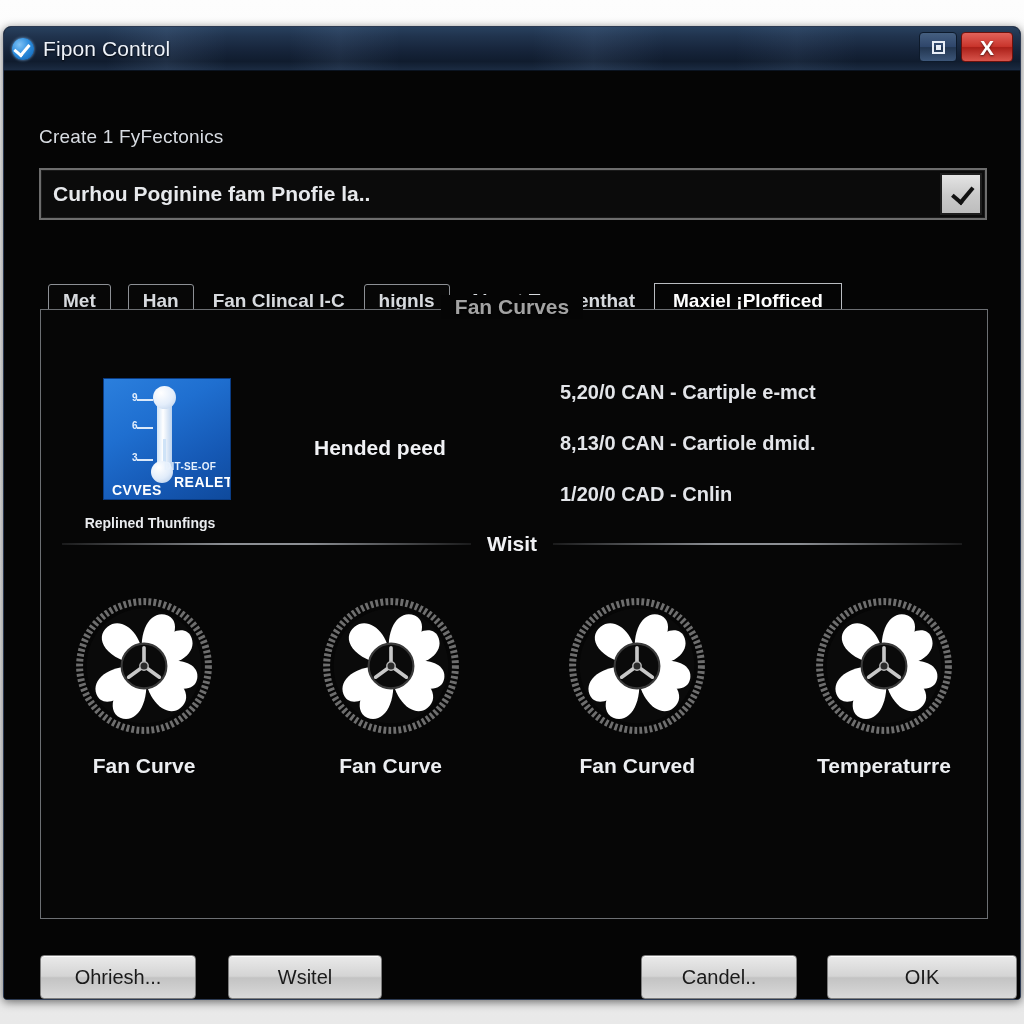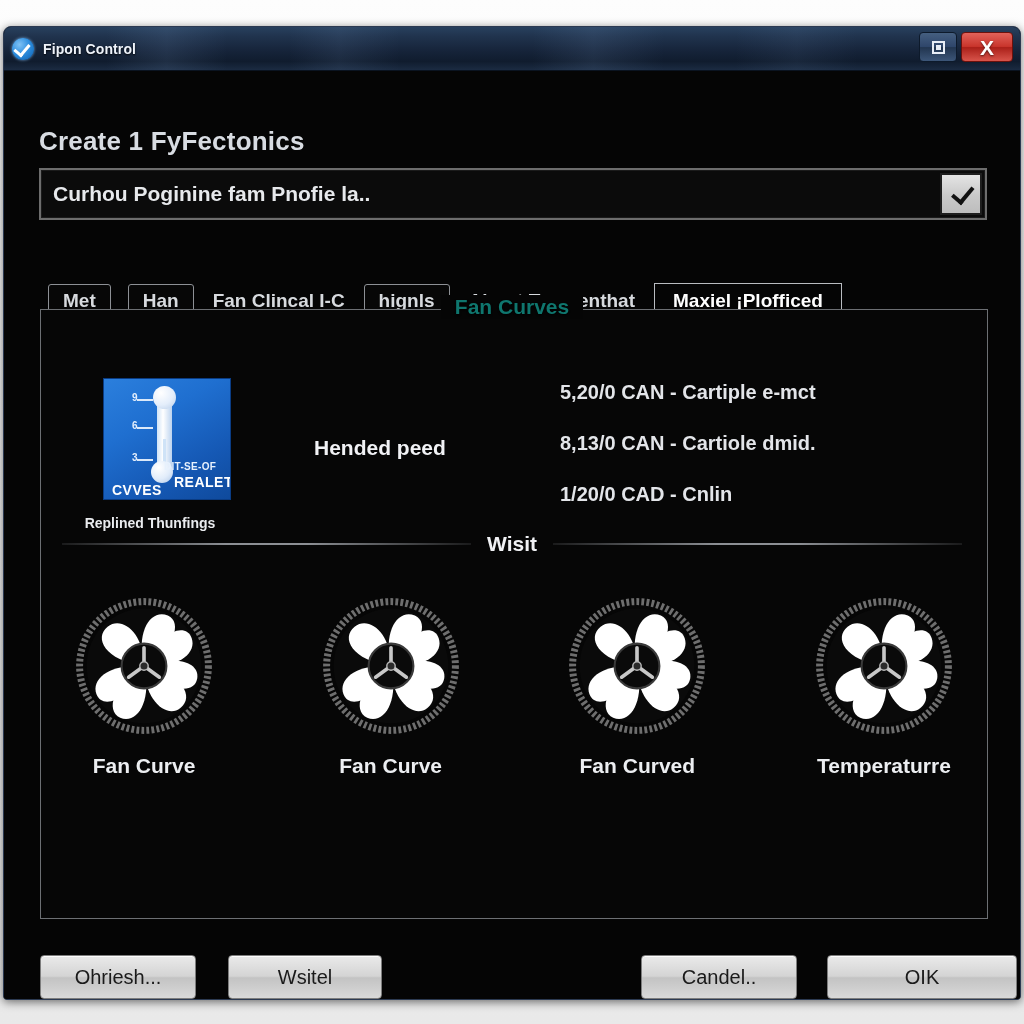--- a/index.html
+++ b/index.html
@@ -70,22 +70,22 @@
     position: absolute;
     left: 5px; top: 3px;
     width: 7px; height: 12px;
     border-right: 3px solid #ffffff;
     border-bottom: 3px solid #ffffff;
     transform: rotate(40deg);
   }
 
   #title-text {
     color: #eef3fa;
-    font-size: 14px;
-    font-weight: 700;
+    font-size: 21px;
+    font-weight: 400;
     letter-spacing: 0.1px;
     text-shadow: 0 1px 2px rgba(0,0,0,0.85);
     z-index: 2;
   }
 
   #win-buttons {
     position: absolute;
     right: 7px; top: 5px;
     display: flex;
     gap: 4px;
@@ -130,22 +130,22 @@
     position: relative;
     height: calc(100% - 44px);
     background: #050505;
     padding: 0;
   }
 
   .lbl-create {
     position: absolute;
     left: 35px; top: 55px;
     color: #d8dce2;
-    font-size: 26px;
-    font-weight: 700;
+    font-size: 19px;
+    font-weight: 400;
     letter-spacing: 0.2px;
   }
 
   
   #combo {
     position: absolute;
     left: 35px; top: 97px;
     width: 948px; height: 52px;
     background: #0b0b0b;
     border: 2px solid #6d6d6d;
@@ -222,21 +222,21 @@
     top: 224px;
     left: 0; right: 0;
     display: flex;
     align-items: center;
     justify-content: center;
     pointer-events: none;
   }
   .group-legend .legend-text {
     background: #050505;
     padding: 0 14px;
-    color: #0f766e;
+    color: #a3a3a3;
     font-size: 21px;
     font-weight: 700;
     text-shadow: 0 1px 2px #000;
   }
 
   
   #divider-wisit {
     position: absolute;
     left: 58px; right: 58px;
     top: 461px;

